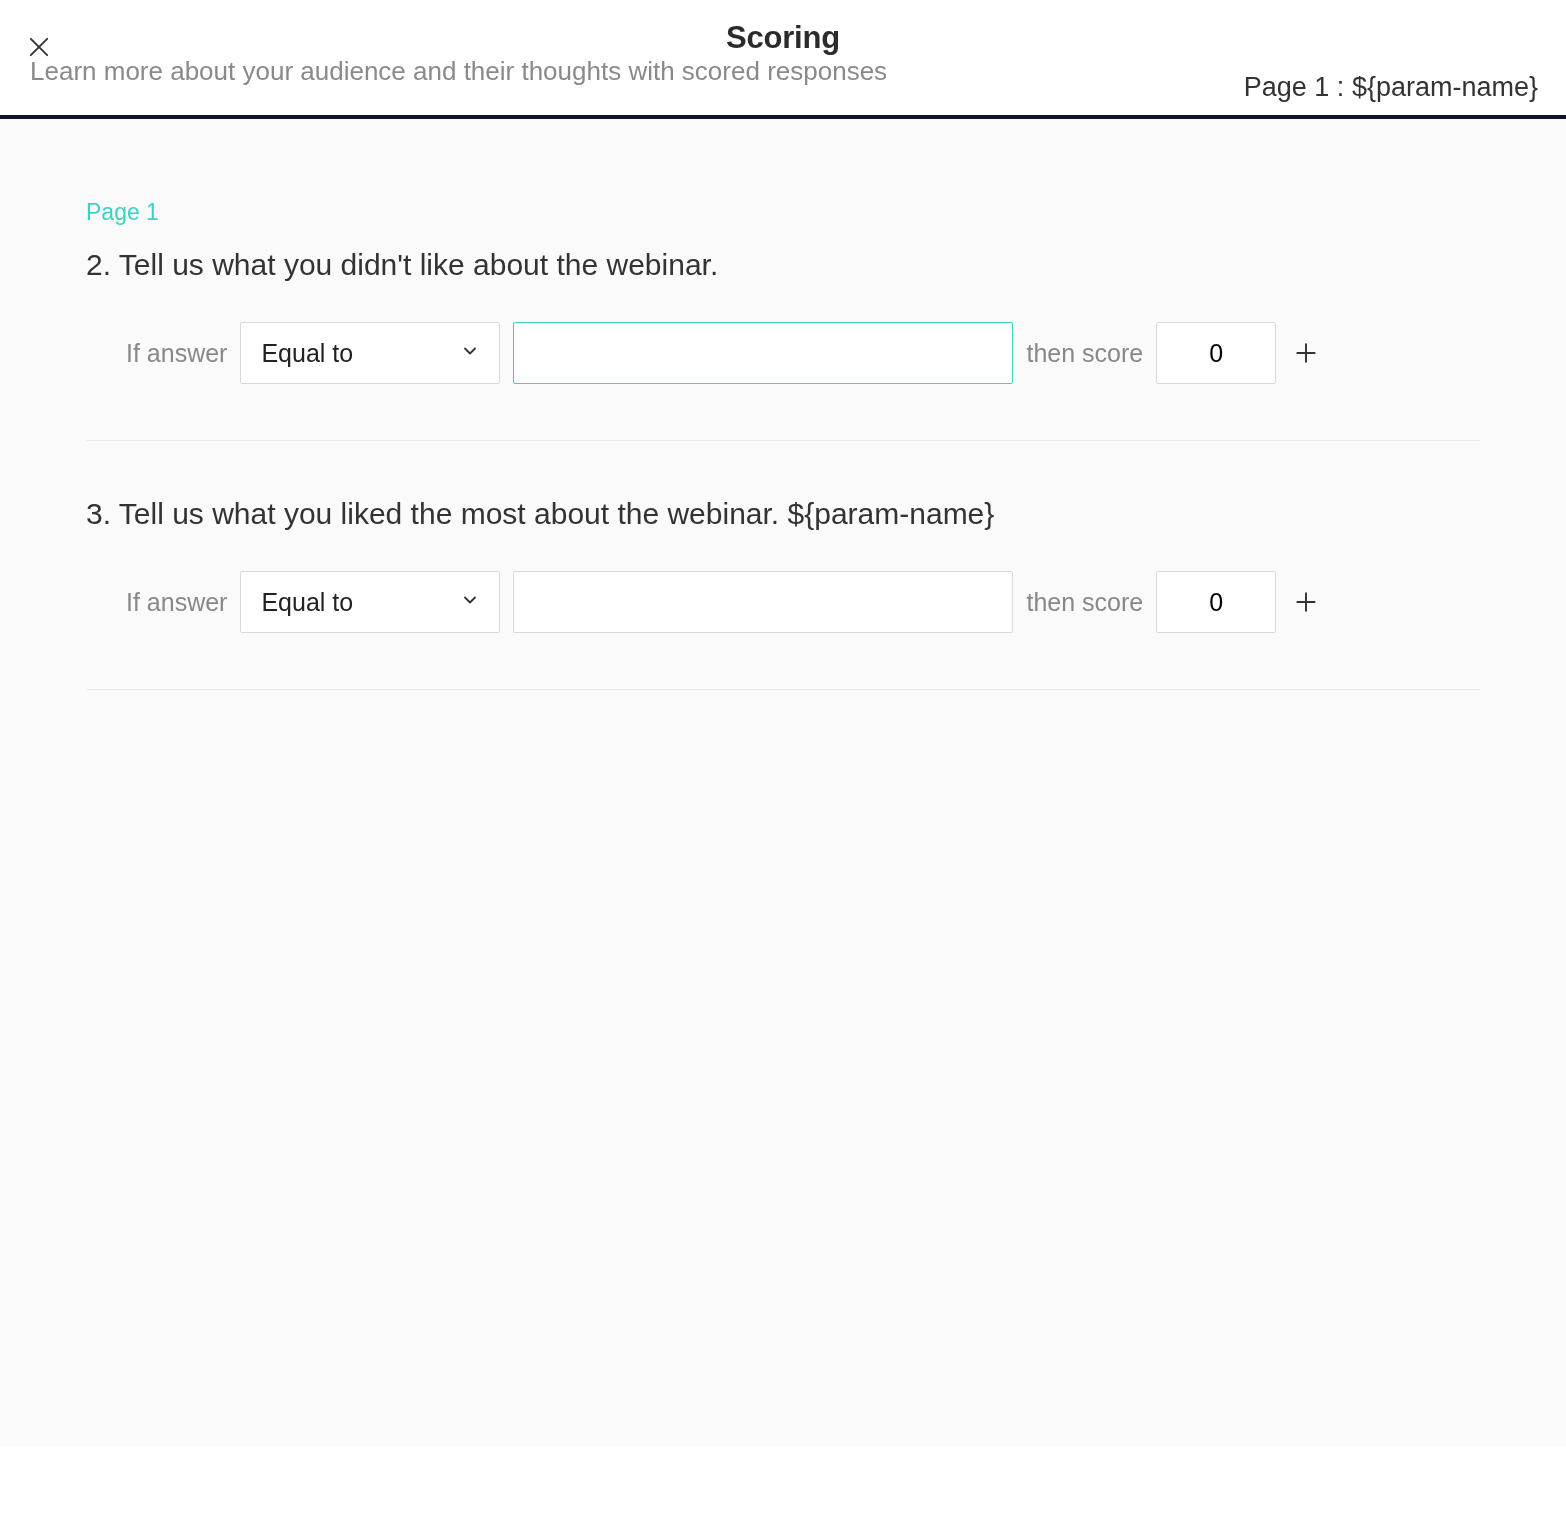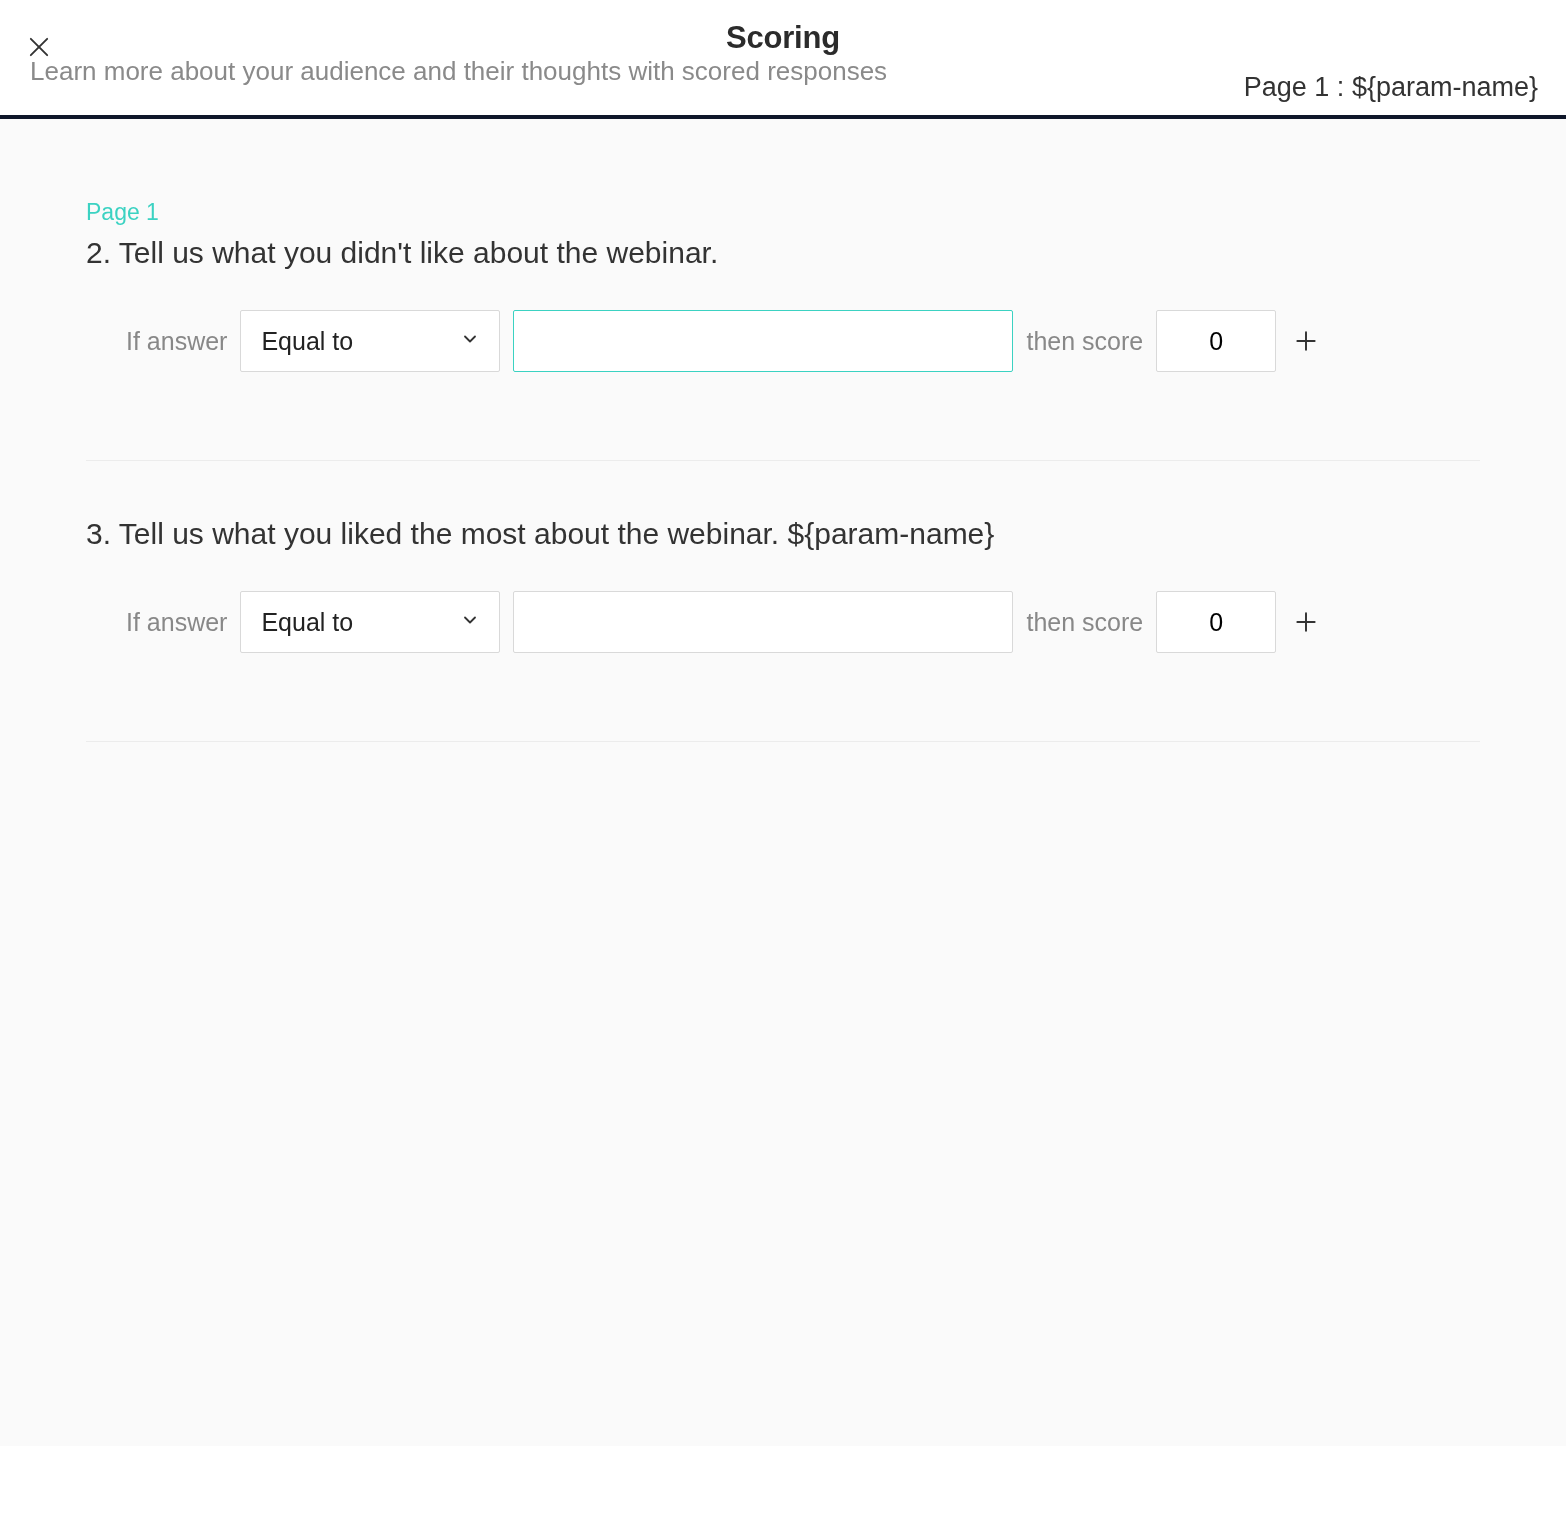--- a/index.html
+++ b/index.html
@@ -60,24 +60,24 @@
     .content {
       flex: 1;
       background: #fafafa;
       padding: 80px 86px 0 86px;
       overflow: auto;
     }
     .page-label {
       color: #3bd2c2;
       font-size: 23px;
       font-weight: 400;
-      margin-bottom: 10px;
+      margin-bottom: 22px;
     }
     .question-block {
-      padding-bottom: 88px;
+      padding-bottom: 56px;
       border-bottom: 1px solid #ececec;
       margin-bottom: 56px;
     }
     .question-text {
       font-size: 30px;
       color: #333;
       margin-bottom: 40px;
       font-weight: 400;
     }
     .rule-row {

